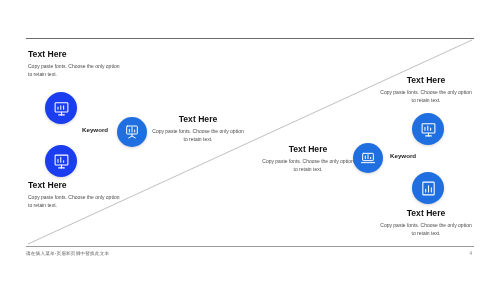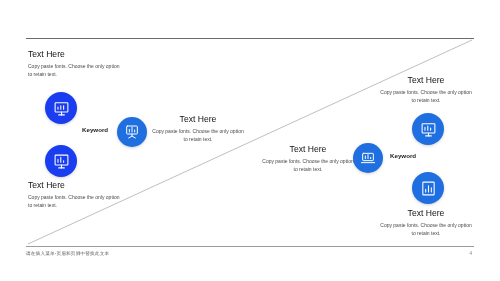--- a/index.html
+++ b/index.html
@@ -82,21 +82,21 @@
     white-space: nowrap;
   }
 
   
   .block {
     position: absolute;
     width: 96px;
   }
   .block .title {
     font-size: 8.6px;
-    font-weight: normal;
+    font-weight: bold;
     color: #111111;
     margin: 0 0 4px 0;
     line-height: 1.1;
   }
   .block .body {
     font-size: 5px;
     color: #4a4a4a;
     line-height: 1.45;
     margin: 0;
   }

